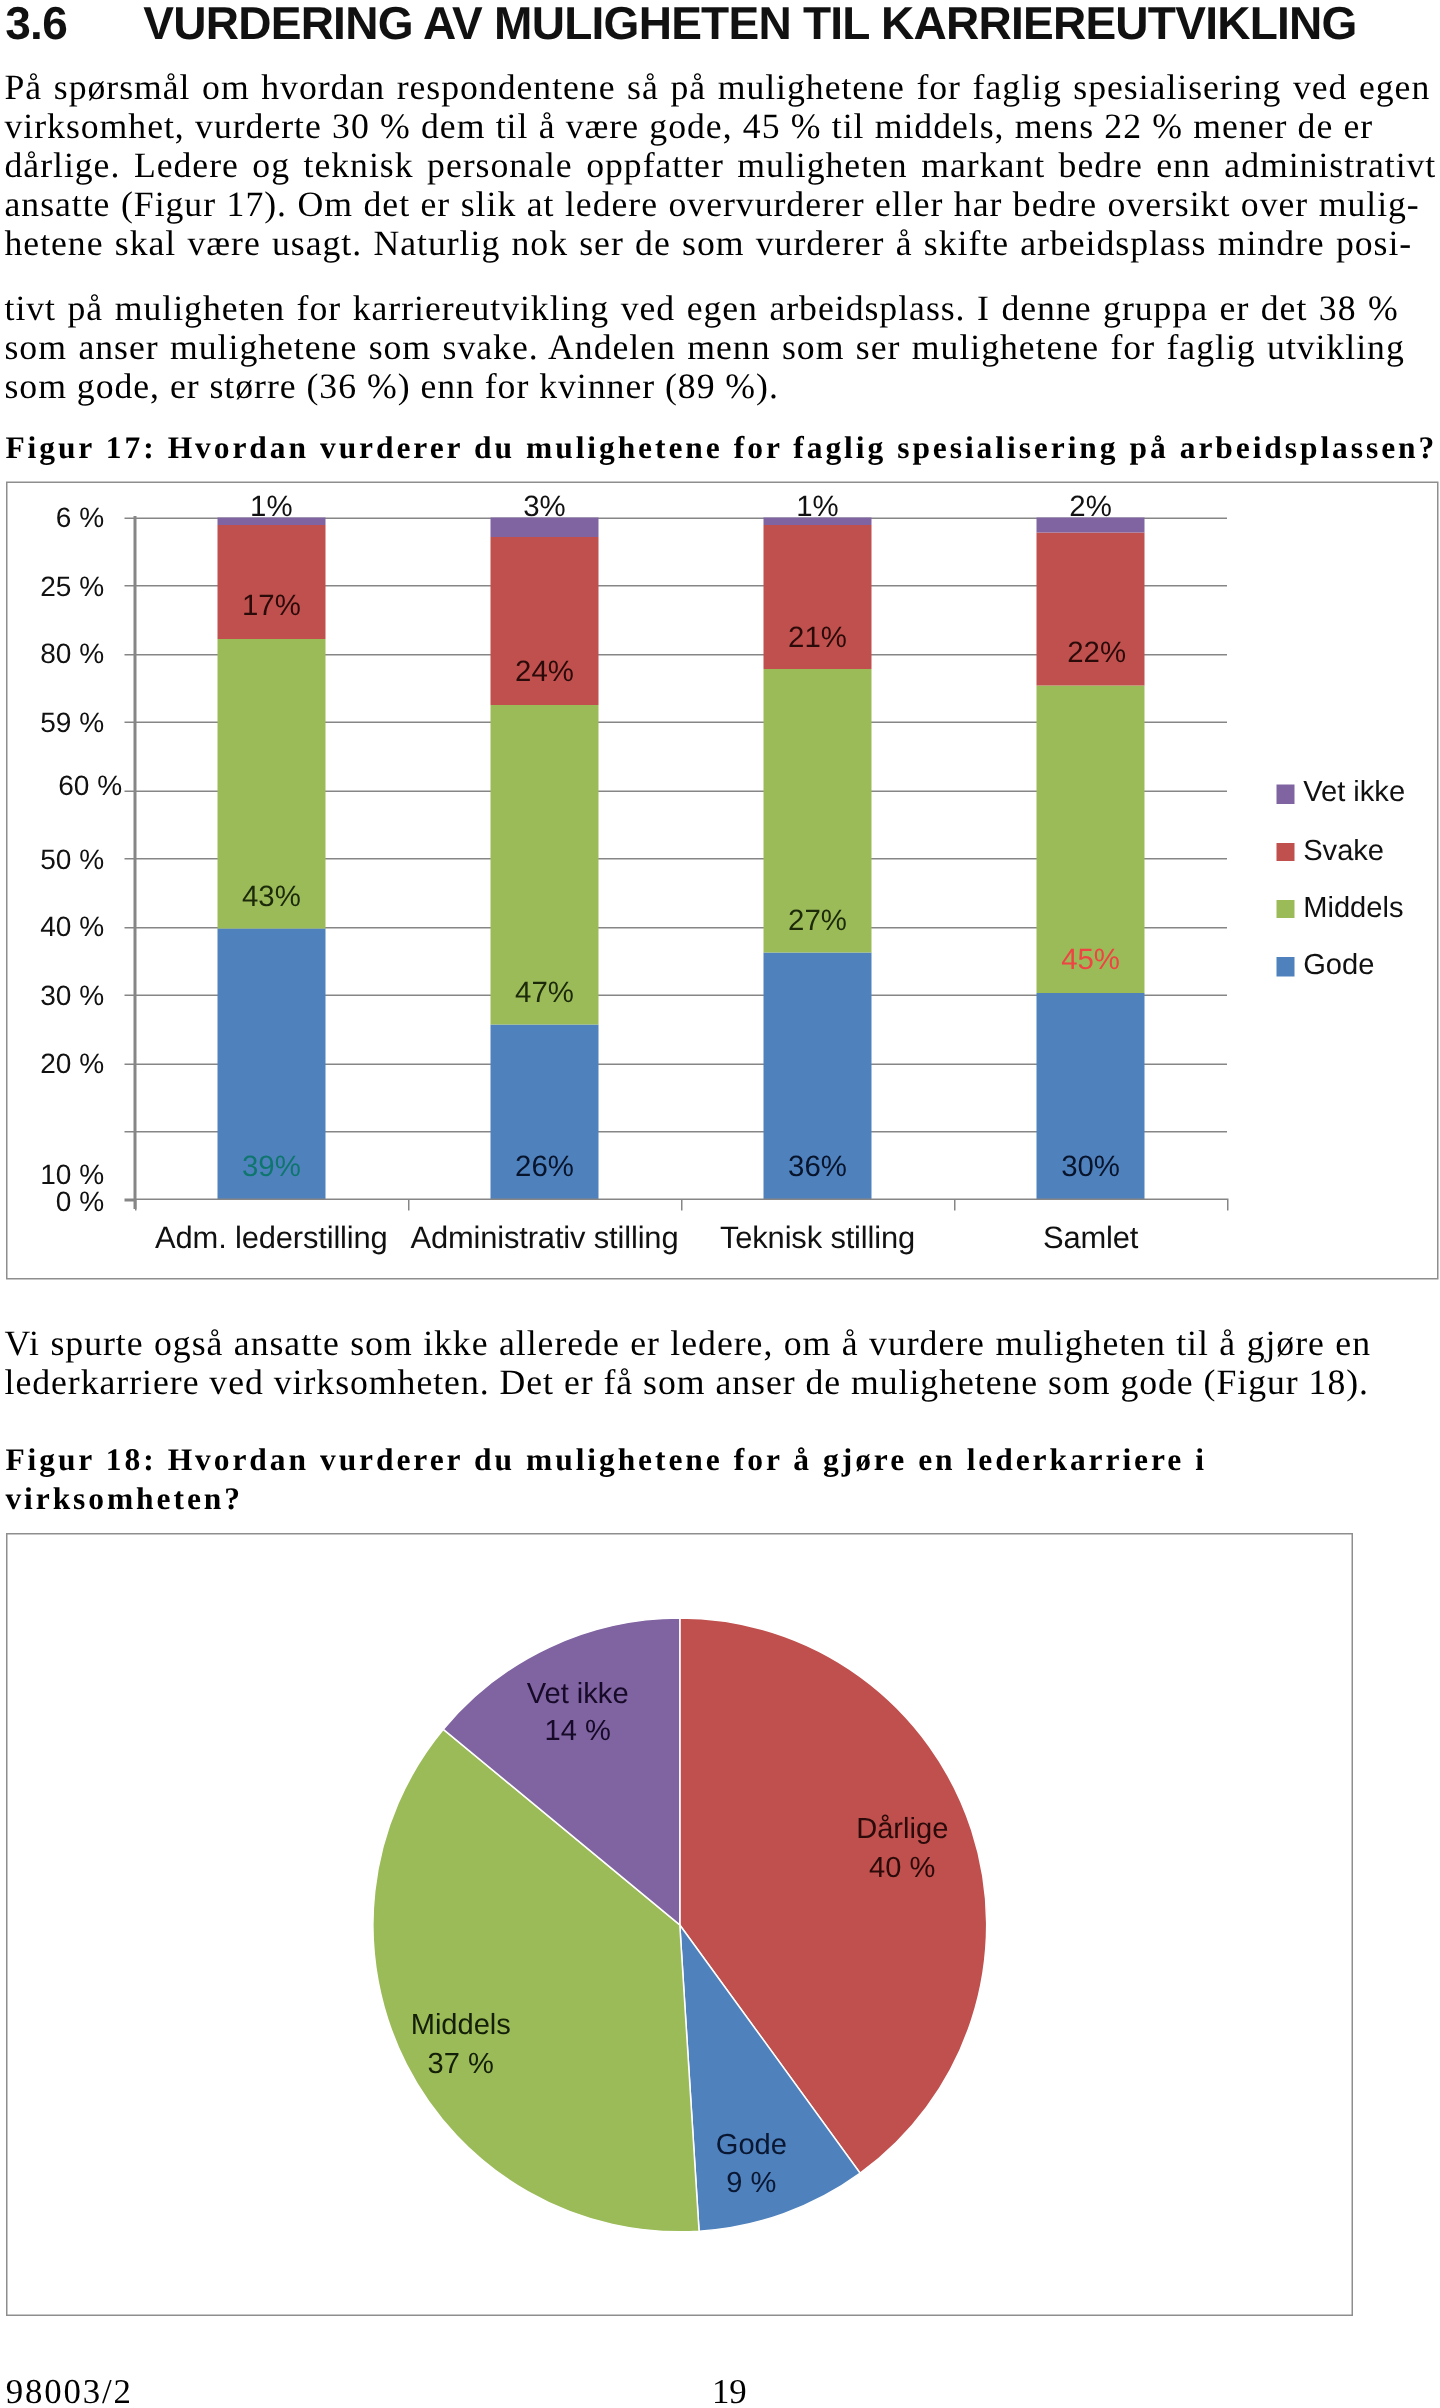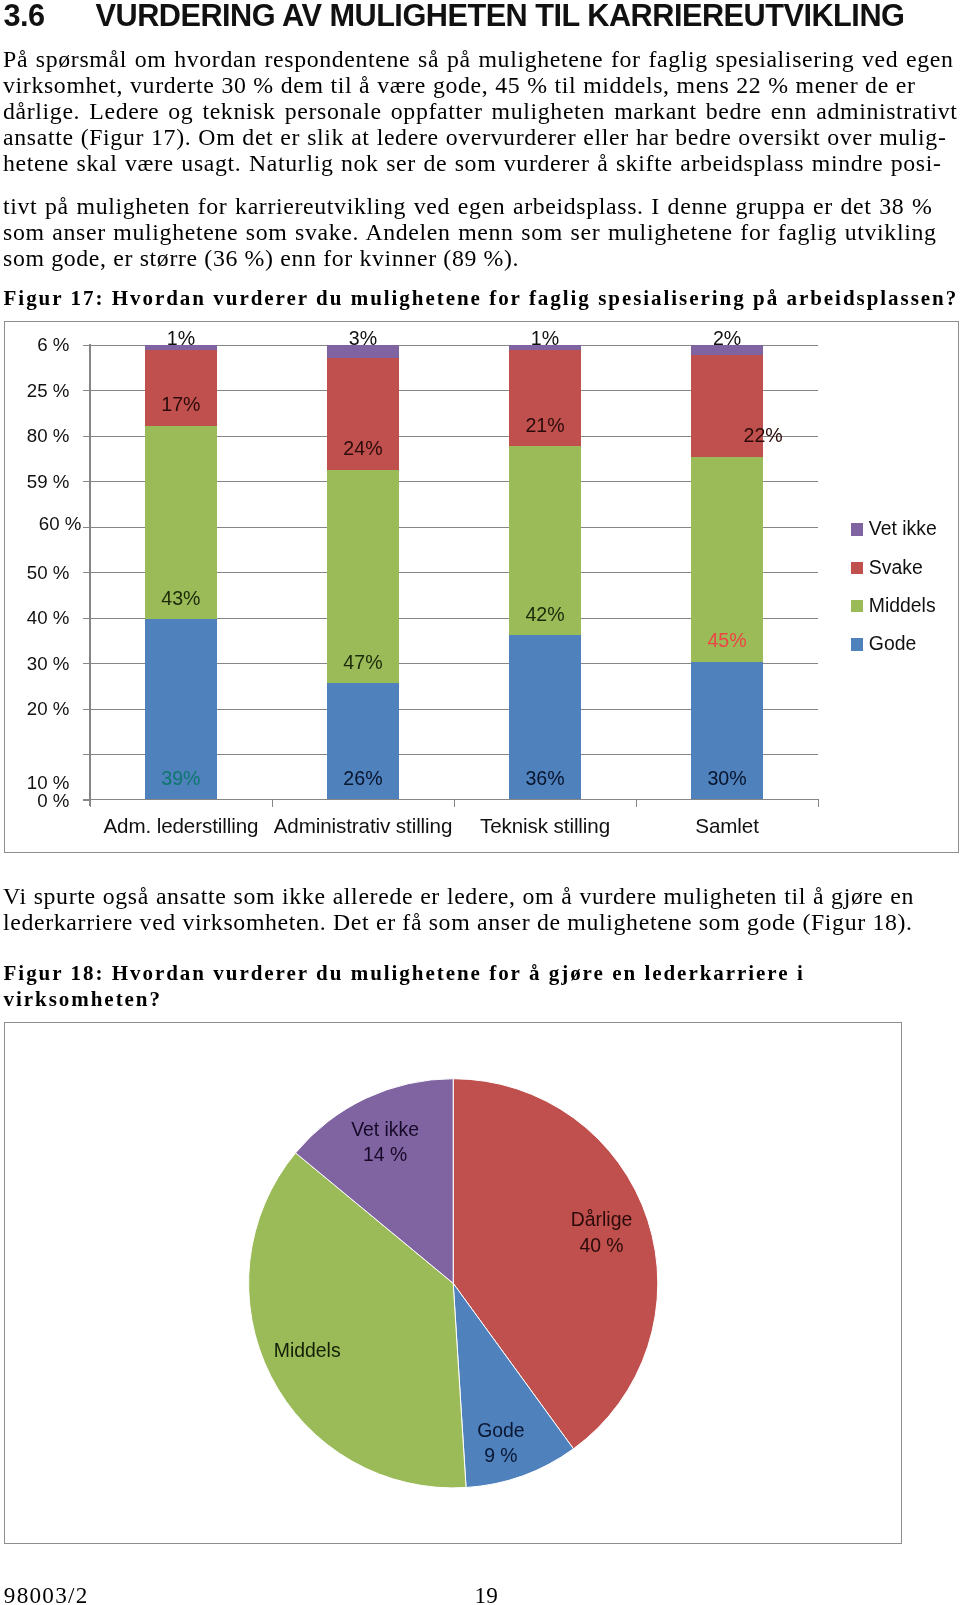--- a/index.html
+++ b/index.html
@@ -137,31 +137,31 @@
           <div class="c1-dlabel" style="left: 296.875px; width: 132.2px; top: 769.1px; color: rgb(7, 20, 43);">26%</div>
           <div class="c1-seg" style="left: 326.875px; top: 469.652px; width: 72.2px; height: 213.442px; background: rgb(155, 187, 89);"></div>
           <div class="c1-dlabel" style="left: 296.875px; width: 132.2px; top: 652.594px; color: rgb(28, 42, 9);">47%</div>
           <div class="c1-seg" style="left: 326.875px; top: 357.698px; width: 72.2px; height: 111.955px; background: rgb(192, 80, 77);"></div>
           <div class="c1-dlabel" style="left: 296.875px; width: 132.2px; top: 439.152px; color: rgb(42, 11, 10);">24%</div>
           <div class="c1-seg" style="left: 326.875px; top: 344.5px; width: 72.2px; height: 13.1979px; background: rgb(128, 100, 162);"></div>
           <div class="c1-dlabel" style="left: 296.875px; width: 132.2px; top: 329px; color: rgb(17, 17, 17);">3%</div>
           <div class="c1-seg" style="left: 508.925px; top: 635.309px; width: 72.2px; height: 164.291px; background: rgb(79, 129, 189);"></div>
           <div class="c1-dlabel" style="left: 478.925px; width: 132.2px; top: 769.1px; color: rgb(7, 20, 43);">36%</div>
           <div class="c1-seg" style="left: 508.925px; top: 446.442px; width: 72.2px; height: 188.866px; background: rgb(155, 187, 89);"></div>
-          <div class="c1-dlabel" style="left: 478.925px; width: 132.2px; top: 604.809px; color: rgb(28, 42, 9);">42%</div>
+          <div class="c1-dlabel" style="left: 478.925px; width: 132.2px; top: 604.809px; color: rgb(28, 42, 9);">27%</div>
           <div class="c1-seg" style="left: 508.925px; top: 349.506px; width: 72.2px; height: 96.9363px; background: rgb(192, 80, 77);"></div>
           <div class="c1-dlabel" style="left: 478.925px; width: 132.2px; top: 415.942px; color: rgb(42, 11, 10);">21%</div>
           <div class="c1-seg" style="left: 508.925px; top: 344.5px; width: 72.2px; height: 5.0061px; background: rgb(128, 100, 162);"></div>
           <div class="c1-dlabel" style="left: 478.925px; width: 132.2px; top: 329px; color: rgb(17, 17, 17);">1%</div>
           <div class="c1-seg" style="left: 690.975px; top: 661.705px; width: 72.2px; height: 137.895px; background: rgb(79, 129, 189);"></div>
           <div class="c1-dlabel" style="left: 660.975px; width: 132.2px; top: 769.1px; color: rgb(7, 20, 43);">30%</div>
           <div class="c1-seg" style="left: 690.975px; top: 456.91px; width: 72.2px; height: 204.795px; background: rgb(155, 187, 89);"></div>
           <div class="c1-dlabel" style="left: 660.975px; width: 132.2px; top: 631.205px; color: #ef4444;">45%</div>
           <div class="c1-seg" style="left: 690.975px; top: 354.967px; width: 72.2px; height: 101.942px; background: rgb(192, 80, 77);"></div>
-          <div class="c1-dlabel" style="left: 697px; width: 132.2px; top: 426.41px; color: rgb(42, 11, 10);">22%</div>
+          <div class="c1-dlabel" style="left: 665px; width: 132.2px; top: 426.41px; color: rgb(42, 11, 10);">22%</div>
           <div class="c1-seg" style="left: 690.975px; top: 344.5px; width: 72.2px; height: 10.4673px; background: rgb(128, 100, 162);"></div>
           <div class="c1-dlabel" style="left: 660.975px; width: 132.2px; top: 329px; color: rgb(17, 17, 17);">2%</div>
         </div>
       <div id="c1-xlabels">
           <div class="c1-xlabel" style="left: 74.825px; width: 212.2px; top: 815.6px;">Adm. lederstilling</div>
           <div class="c1-xlabel" style="left: 256.875px; width: 212.2px; top: 815.6px;">Administrativ stilling</div>
           <div class="c1-xlabel" style="left: 438.925px; width: 212.2px; top: 815.6px;">Teknisk stilling</div>
           <div class="c1-xlabel" style="left: 620.975px; width: 212.2px; top: 815.6px;">Samlet</div>
         </div>
       <div id="c1-axis-y" class="c1-axisline-y"></div>
@@ -207,20 +207,21 @@
         <div class="pie-lab" style="left: 446.5px; top: 184.2px; width: 300px; color: rgb(43, 10, 10);">
           <span>Dårlige</span>
           <span>40 %</span>
         </div>
         <div class="pie-lab" style="left: 345.9px; top: 394.6px; width: 300px; color: rgb(10, 23, 51);">
           <span>Gode</span>
           <span>9 %</span>
         </div>
         <div class="pie-lab" style="left: 152.2px; top: 314.9px; width: 300px; color: rgb(19, 31, 6);">
           <span>Middels</span>
+          <span>37 %</span>
         </div>
         <div class="pie-lab" style="left: 230.1px; top: 93.7px; width: 300px; color: rgb(22, 10, 40);">
           <span>Vet ikke</span>
           <span>14 %</span>
         </div>
       </div>
   </div>
 
   <div class="footer left">98003/2</div>
   <div class="footer right">19</div>

